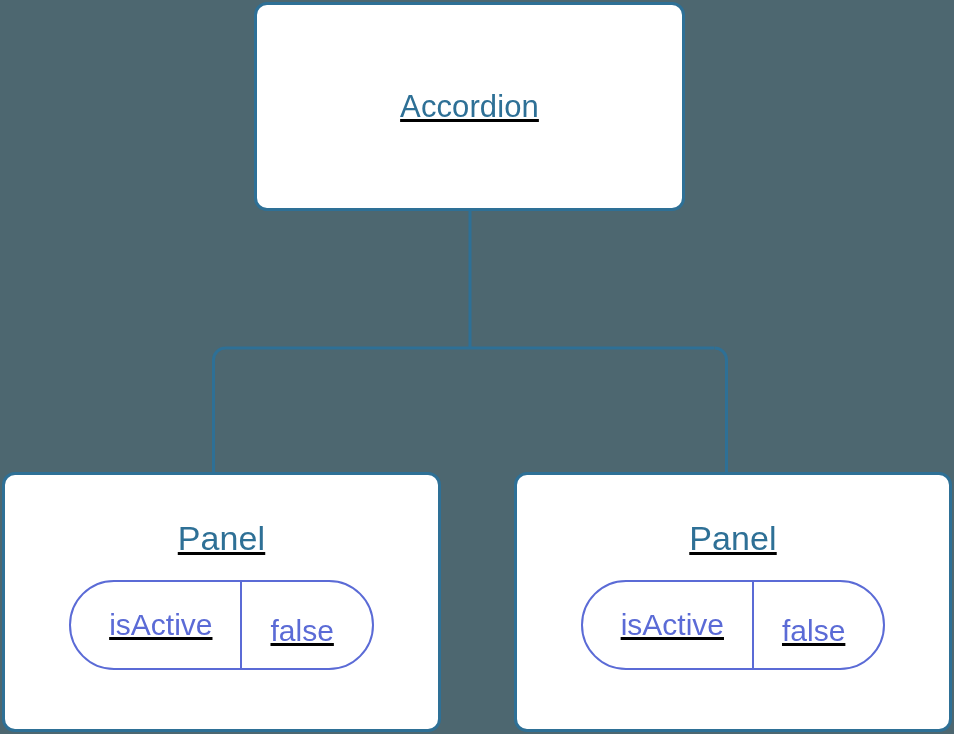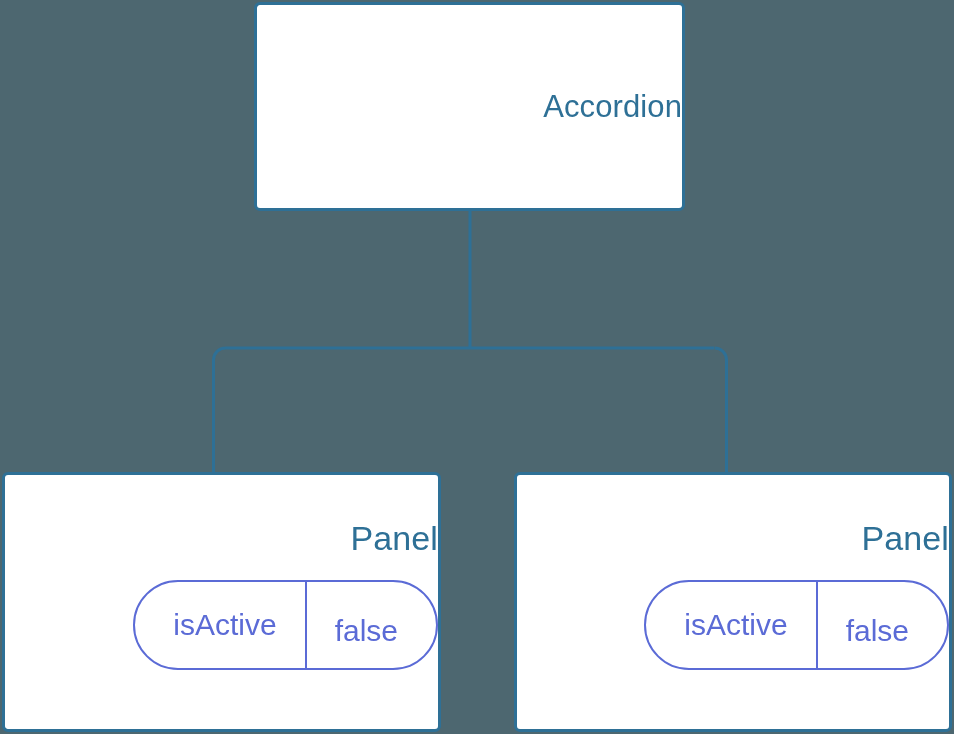--- a/index.html
+++ b/index.html
@@ -33,24 +33,25 @@
     height: 734px;
     pointer-events: none;
   }
 
   
   .node {
     position: absolute;
     box-sizing: border-box;
     background: #ffffff;
     border: 3px solid #2e7096;
-    border-radius: 6px;
+    border-radius: 13px;
     display: flex;
     flex-direction: column;
-    align-items: flex-end;
+    align-items: center;
+    text-decoration: underline;
   }
 
   .node-root {
     left: 254px;
     top: 2px;
     width: 431px;
     height: 209px;
     justify-content: center;
   }
 

